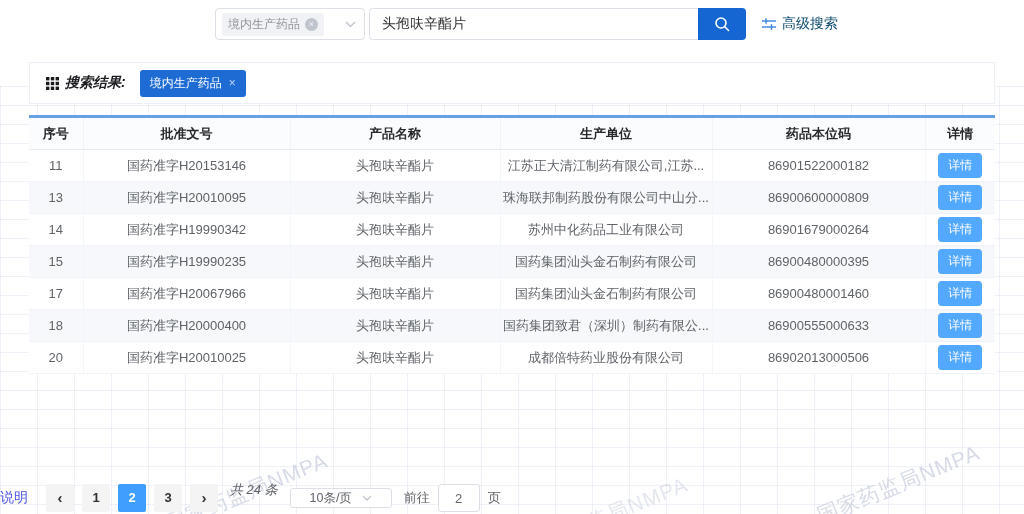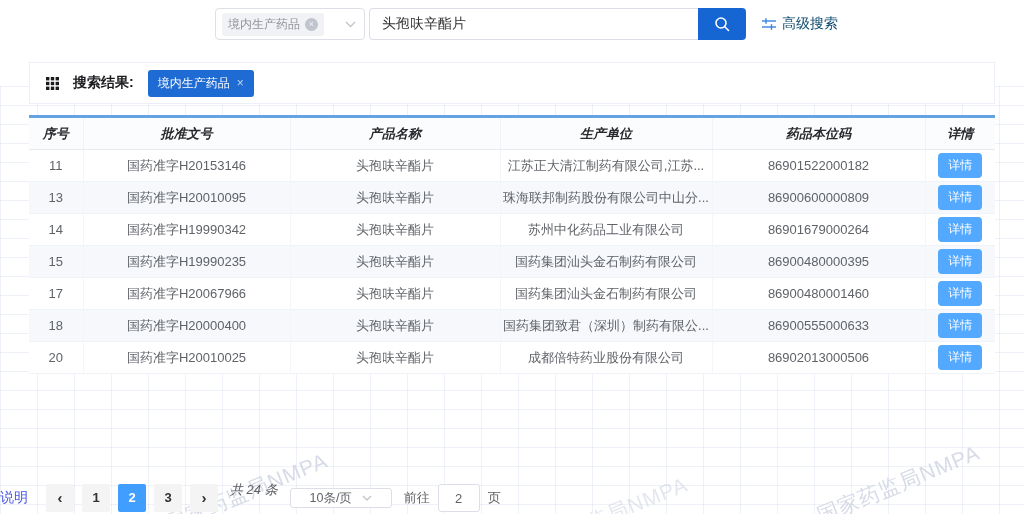--- a/index.html
+++ b/index.html
@@ -91,23 +91,24 @@
   .results-bar {
     position: absolute; left: 29px; top: 62px;
     width: 966px; height: 42px;
     background: #fff;
     border: 1px solid #edf0f6;
     display: flex; align-items: center;
     padding-left: 16px;
     z-index: 2;
   }
   .results-label {
-    display: inline-flex; align-items: center; gap: 14px;
+    display: inline-flex; align-items: center; gap: 6px;
     font-size: 14px; font-weight: bold; color: #1b1b1f;
     white-space: nowrap;
+    font-style: italic;
   }
   .filter-tag {
     display: inline-flex; align-items: center; gap: 7px;
     margin-left: 14px;
     background: #1f6bd4; color: #fff;
     font-size: 12px;
     padding: 5px 10px; border-radius: 3px;
     cursor: default; white-space: nowrap;
   }
   .filter-tag .tag-x { color: rgba(255,255,255,.7); font-size: 12px; cursor: pointer; }
@@ -122,21 +123,21 @@
     z-index: 2;
     table-layout: fixed;
   }
   .results-table th {
     height: 33px;
     font-size: 13px; font-weight: bold; color: #28292c;
     background: #fbfcfd;
     border-bottom: 1px solid #e6eaf1;
     border-right: 1px solid #f0f3f8;
     text-align: center; vertical-align: middle;
-    white-space: nowrap; overflow: hidden; font-style: italic;
+    white-space: nowrap; overflow: hidden;
   }
   .results-table td {
     height: 32px;
     font-size: 13px; color: #5f6368;
     border-bottom: 1px solid #f0f3f8;
     border-right: 1px solid #f3f5f9;
     text-align: center; vertical-align: middle;
     white-space: nowrap; overflow: hidden;
   }
   .results-table th:last-child, .results-table td:last-child { border-right: none; }

